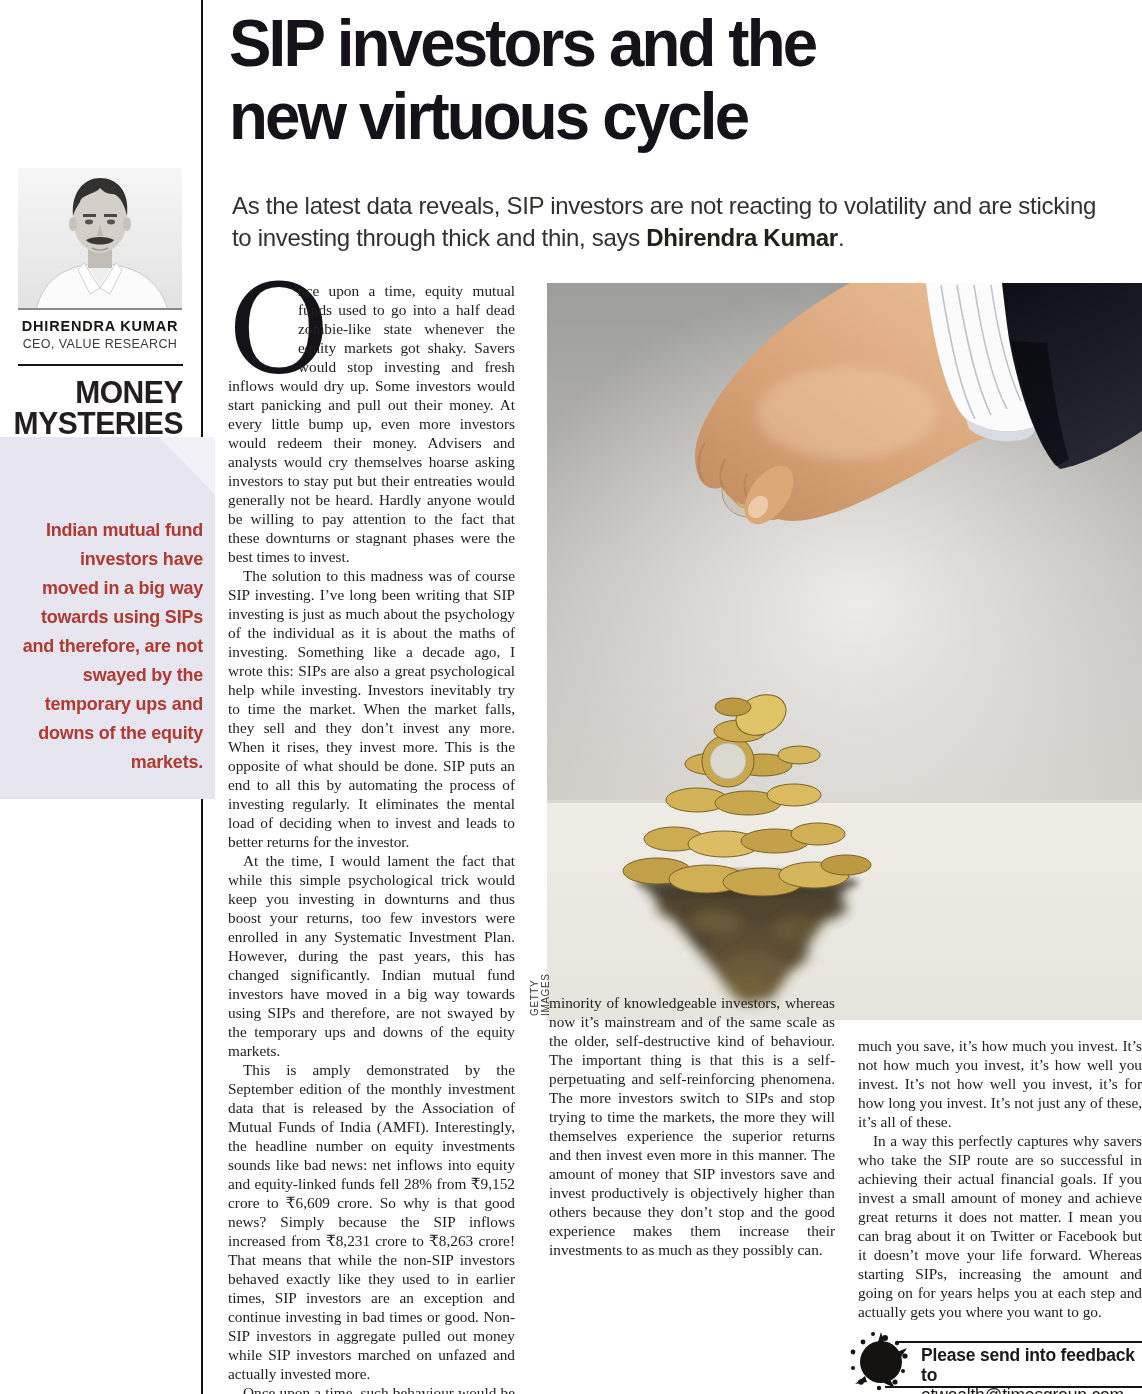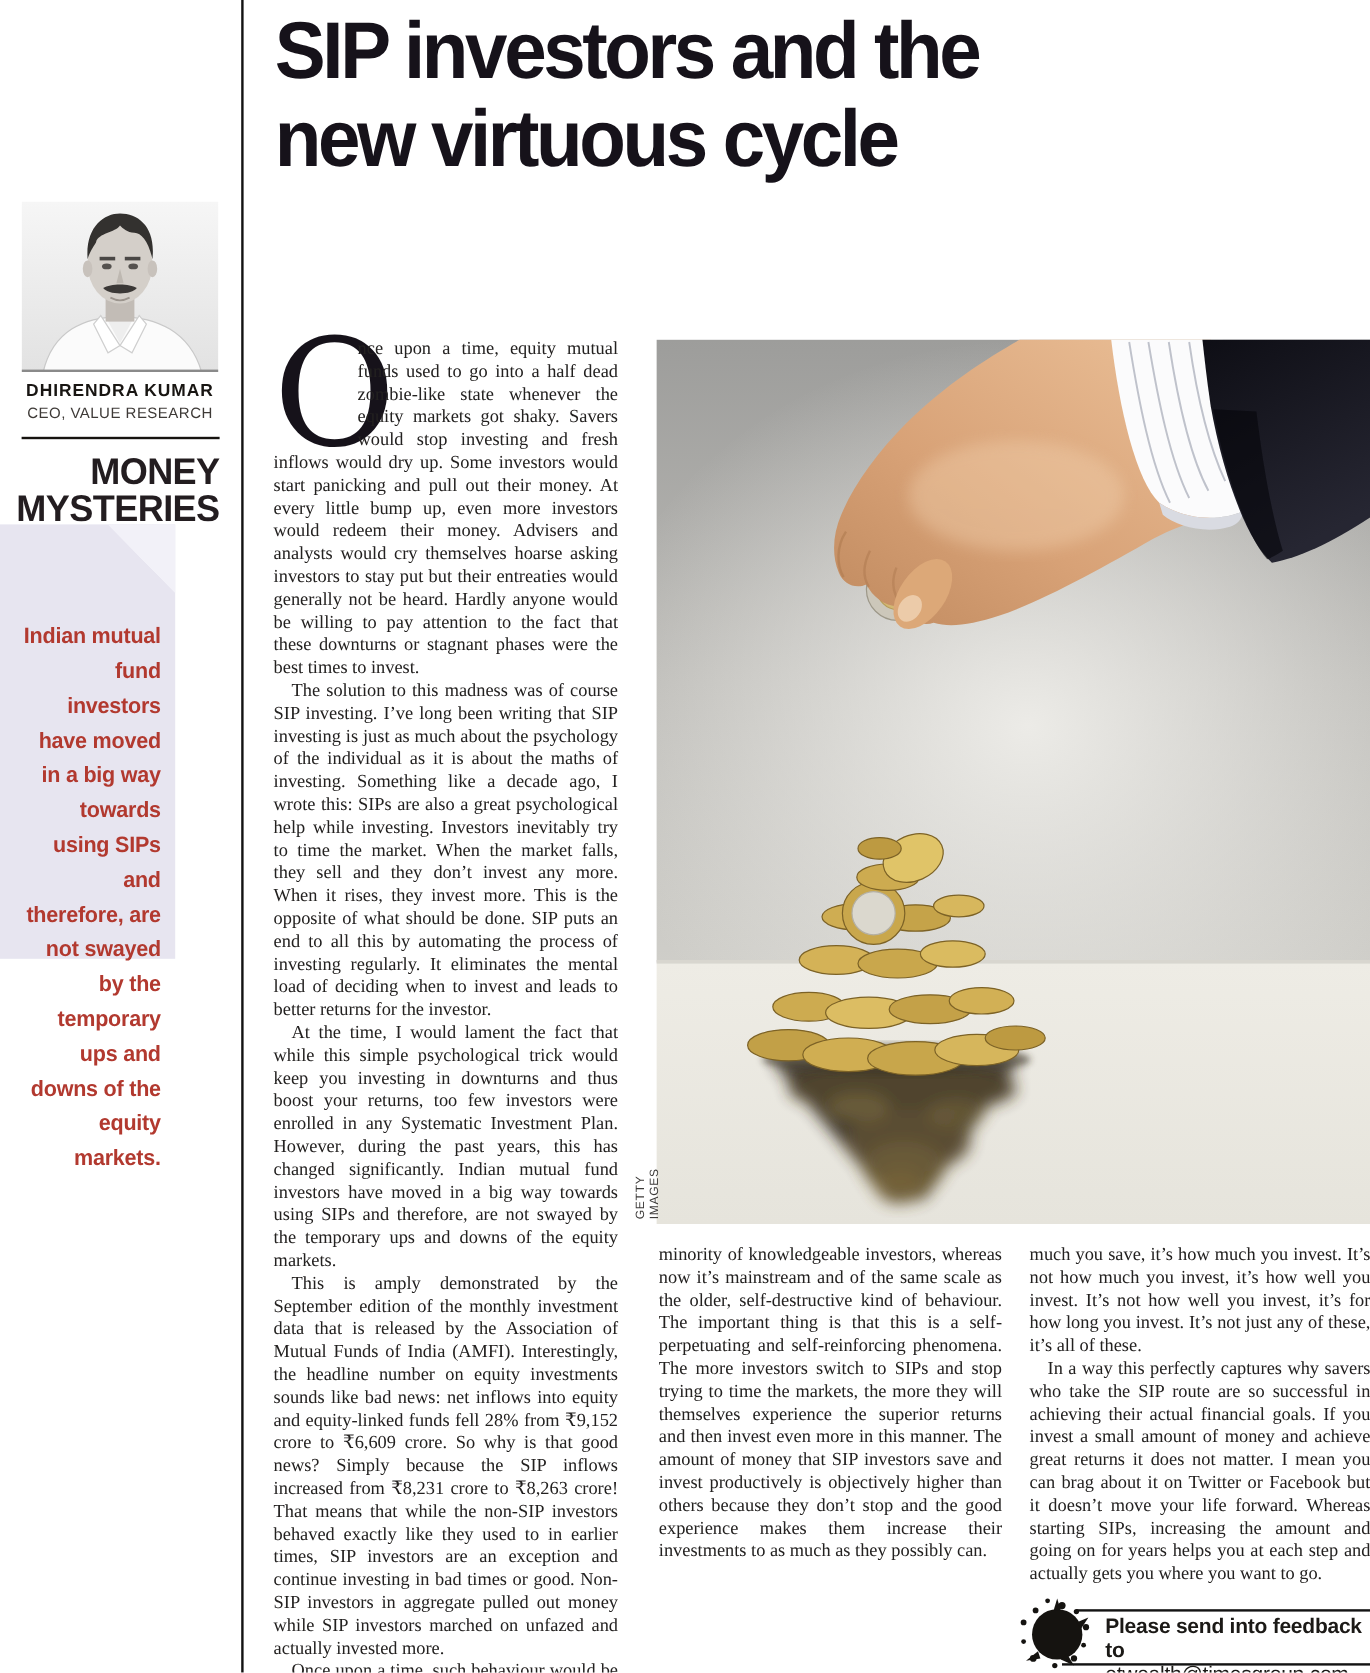--- a/index.html
+++ b/index.html
@@ -13,42 +13,42 @@
 
   
   .author-photo { position:absolute; left:18px; top:168px; width:164px; height:142px; }
   .author-block { position:absolute; left:8px; top:318px; width:184px; text-align:center; }
   .author-name { font-size:14.5px; font-weight:700; letter-spacing:.8px; color:#181512; }
   .author-role { font-size:12.5px; letter-spacing:.4px; color:#3e3a37; margin-top:3px; }
   .author-rule { position:absolute; left:18px; top:364px; width:165px; height:2px; background:#16130f; }
   .col-title { position:absolute; left:0; top:377px; width:183px; text-align:right;
     font-weight:700; font-size:31px; line-height:31px; letter-spacing:-.5px; color:#231d20;
     transform:scaleX(.97); transform-origin:right; }
-  .quote-box { position:absolute; left:0; top:437px; width:146px; height:362px; background:#e7e5f0; }
+  .quote-box { position:absolute; left:0; top:437px; width:215px; height:362px; background:#e7e5f0; }
   .quote-box::before { content:""; position:absolute; top:0; right:0; width:56px; height:57px;
     background:linear-gradient(to top right, rgba(0,0,0,0) 49.5%, #f2f1f8 50%); }
   .quote-text { position:absolute; top:78px; left:14px; right:12px; text-align:right;
     font-weight:700; font-size:18.5px; line-height:29px; color:#b2392f; letter-spacing:-.2px;
     transform:scaleX(.97); transform-origin:right; }
 
   
   .headline { position:absolute; left:229px; top:6px; width:905px; color:#16121a;
     font-weight:700; font-size:67px; line-height:73px; letter-spacing:-3px;
     transform:scaleX(.95); transform-origin:left; }
   .subtitle { position:absolute; left:232px; top:190px; width:870px; color:#34302d;
     font-size:24px; line-height:32px; letter-spacing:-.3px; }
   .subtitle b { color:#232019; }
 
   
   .bodycol { position:absolute; font-family:"Liberation Serif","DejaVu Serif",serif;
     font-size:15.3px; line-height:19px; color:#232120; text-align:justify; }
   .bodycol p { text-indent:15px; }
   .bodycol p.first { text-indent:0; }
   .col1 { left:228px; top:281px;  width:287px; }
-  .col2 { left:549px; top:1036px; width:286px; }
+  .col2 { left:549px; top:993px; width:286px; }
   .col3 { left:858px; top:1036px; width:284px; }
   .dropcap { float:left; width:64px; height:93px; margin:2px 6px 0 0;
     font-family:"DejaVu Serif","Liberation Serif",serif; font-size:124px; line-height:93px;
     color:#16121a; text-indent:0; }
 
   
   .photo { position:absolute; left:547px; top:283px; width:595px; height:737px; }
   .credit { position:absolute; left:529px; top:940px; height:76px;
     writing-mode:vertical-rl; transform:rotate(180deg);
     font-size:10px; letter-spacing:.6px; color:#3c3a38; }
@@ -119,20 +119,21 @@
   </div>
 
   <div class="quote-box">
     <div class="quote-text">Indian mutual fund investors have moved in a big way towards using SIPs and therefore, are not swayed by the temporary ups and downs of the equity markets.</div>
   </div>
 
   <div class="headline">
     <div>SIP investors and the</div>
     <div>new virtuous cycle</div>
   </div>
+  <div class="subtitle"><span>As the latest data reveals, SIP investors are not reacting to volatility and are sticking to investing through thick and thin, says </span><b>Dhirendra Kumar</b><span>.</span></div>
 
   <div class="bodycol col1">
     <p class="first"><span class="dropcap">O</span><span>nce upon a time, equity mutual funds used to go into a half dead zombie-like state whenever the equity markets got shaky. Savers would stop investing and fresh inflows would dry up. Some investors would start panicking and pull out their money. At every little bump up, even more investors would redeem their money. Advisers and analysts would cry themselves hoarse asking investors to stay put but their entreaties would generally not be heard. Hardly anyone would be willing to pay attention to the fact that these downturns or stagnant phases were the best times to invest.</span></p>
     <p>The solution to this madness was of course SIP investing. I’ve long been writing that SIP investing is just as much about the psychology of the individual as it is about the maths of investing. Something like a decade ago, I wrote this: SIPs are also a great psychological help while investing. Investors inevitably try to time the market. When the market falls, they sell and they don’t invest any more. When it rises, they invest more. This is the opposite of what should be done. SIP puts an end to all this by automating the process of investing regularly. It eliminates the mental load of deciding when to invest and leads to better returns for the investor.</p>
     <p>At the time, I would lament the fact that while this simple psychological trick would keep you investing in downturns and thus boost your returns, too few investors were enrolled in any Systematic Investment Plan. However, during the past years, this has changed significantly. Indian mutual fund investors have moved in a big way towards using SIPs and therefore, are not swayed by the temporary ups and downs of the equity markets.</p>
     <p>This is amply demonstrated by the September edition of the monthly investment data that is released by the Association of Mutual Funds of India (AMFI). Interestingly, the headline number on equity investments sounds like bad news: net inflows into equity and equity-linked funds fell 28% from ₹9,152 crore to ₹6,609 crore. So why is that good news? Simply because the SIP inflows increased from ₹8,231 crore to ₹8,263 crore! That means that while the non-SIP investors behaved exactly like they used to in earlier times, SIP investors are an exception and continue investing in bad times or good. Non-SIP investors in aggregate pulled out money while SIP investors marched on unfazed and actually invested more.</p>
     <p>Once upon a time, such behaviour would be impossible to find except among a tiny</p>
   </div>
 
   <div class="photo">

